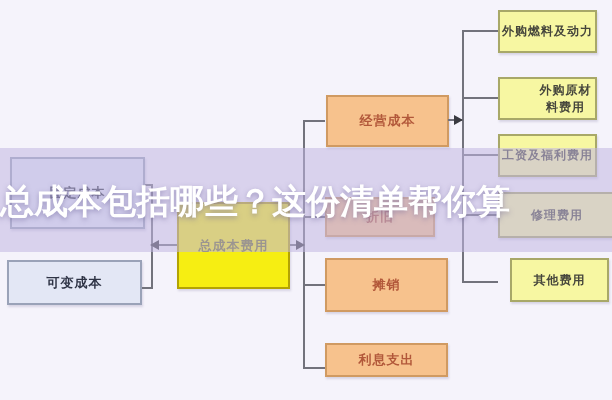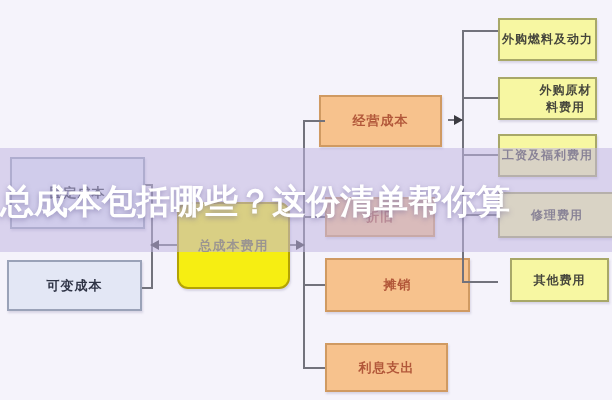--- a/index.html
+++ b/index.html
@@ -89,42 +89,42 @@
   }
 </style>
 </head>
 <body>
 
 <div id="canvas">
 
   <div class="node node-left" style="left:10px;top:157px;width:135px;height:72px;">
     <span>固定成本</span>
   </div>
-  <div class="node node-left" style="left:7px;top:260px;width:135px;height:51px;">
+  <div class="node node-left" style="left:7px;top:260px;width:135px;height:45px;">
     <span>可变成本</span>
   </div>
 
-  <div class="node node-center" style="left:177px;top:202px;width:113px;height:87px;border-radius:11px;">
+  <div class="node node-center" style="left:177px;top:202px;width:113px;height:87px;">
     <span>总成本费用</span>
   </div>
 
-  <div class="node node-mid" style="left:319px;top:95px;width:123px;height:52px;">
+  <div class="node node-mid" style="left:326px;top:95px;width:123px;height:52px;">
     <span>经营成本</span>
   </div>
   <div class="node node-mid" style="left:325px;top:197px;width:110px;height:40px;">
     <span>折旧</span>
   </div>
-  <div class="node node-mid" style="left:325px;top:258px;width:145px;height:54px;">
+  <div class="node node-mid" style="left:325px;top:258px;width:123px;height:54px;">
     <span>摊销</span>
   </div>
-  <div class="node node-mid" style="left:325px;top:343px;width:123px;height:49px;text-align:center;">
+  <div class="node node-mid" style="left:325px;top:343px;width:123px;height:34px;text-align:center;">
     <span>利息支出</span>
   </div>
 
-  <div class="node node-right" style="left:498px;top:18px;width:99px;height:43px;">
+  <div class="node node-right" style="left:498px;top:10px;width:99px;height:43px;">
     <span>外购燃料及动力</span>
   </div>
   <div class="node node-right" style="left:498px;top:77px;width:99px;height:43px;padding-left:36px;">
     <span>外购原材料费用</span>
   </div>
   <div class="node node-right" style="left:498px;top:134px;width:99px;height:43px;justify-content:center;">
     <span>工资及福利费用</span>
   </div>
   <div class="node node-right" style="left:498px;top:192px;width:118px;height:46px;">
     <span>修理费用</span>

